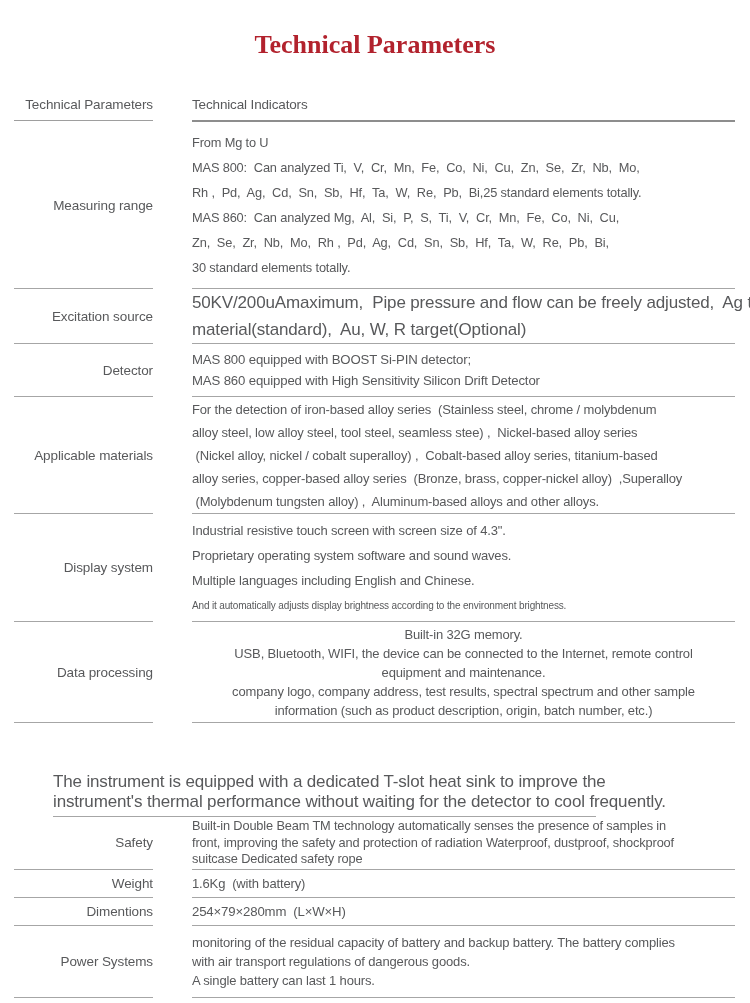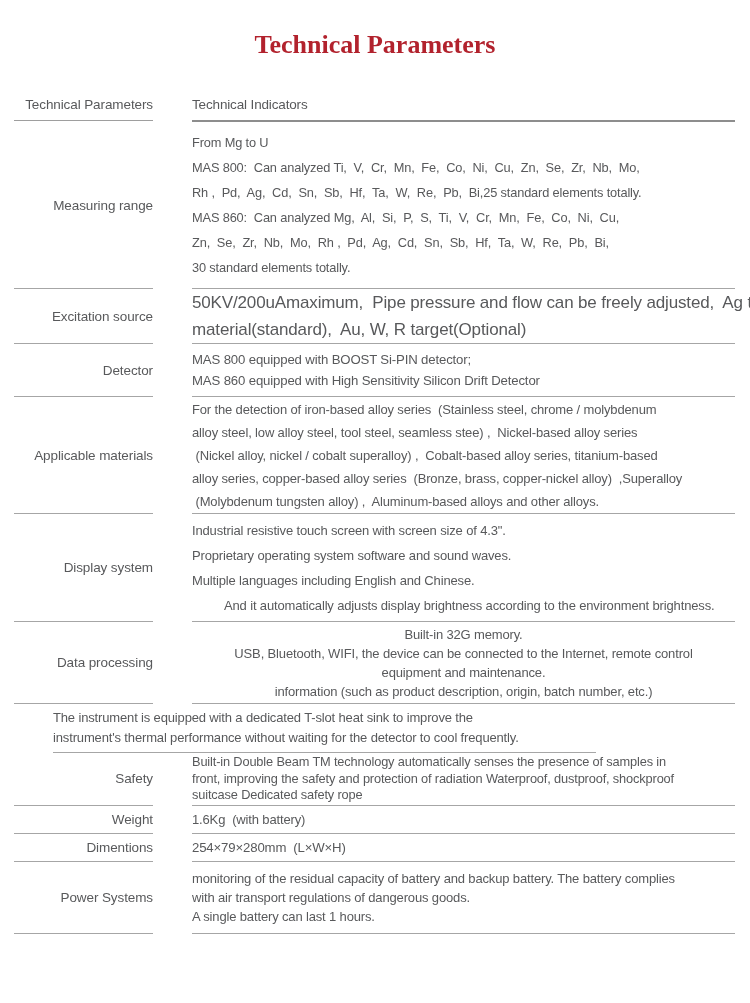--- a/index.html
+++ b/index.html
@@ -33,23 +33,23 @@
     font-size:13.5px;
   }
   .line{white-space:pre;}
 
   
   #spec-rows .trow:nth-child(1)  .cell-value{padding:8px 0;line-height:25px;font-size:12.8px;}
   #spec-rows .trow:nth-child(2)  .cell-value{padding:0;line-height:27px;font-size:17px;}
   #spec-rows .trow:nth-child(3)  .cell-value{padding:5px 0;line-height:21px;font-size:13.2px;}
   #spec-rows .trow:nth-child(4)  .cell-value{padding:1px 0 0;line-height:23px;font-size:13px;}
   #spec-rows .trow:nth-child(5)  .cell-value{padding:4px 0 3px;line-height:25px;font-size:13px;}
-  #spec-rows .trow:nth-child(5)  .line:last-child{font-size:13px;margin-left:32px;}
+  #spec-rows .trow:nth-child(5)  .line:last-child{font-size:10px;}
   #spec-rows .trow:nth-child(6)  .cell-value{padding:3px 0 2px;line-height:19px;font-size:13px;text-align:center;}
-  #spec-rows .trow:nth-child(7)  .cell-value{padding:4px 0;line-height:20px;font-size:13px;}
+  #spec-rows .trow:nth-child(7)  .cell-value{padding:4px 0;line-height:20px;font-size:17px;margin-top:45px;}
   #spec-rows .trow:nth-child(8)  .cell-value{padding:1px 0;line-height:16.5px;font-size:12.8px;}
   #spec-rows .trow:nth-child(9)  .cell-value{padding:4px 0 3px;line-height:20px;font-size:13px;}
   #spec-rows .trow:nth-child(10) .cell-value{padding:4px 0 3px;line-height:20px;font-size:13.2px;}
   #spec-rows .trow:nth-child(11) .cell-value{padding:7px 0;line-height:19px;font-size:13px;}
 </style>
 </head>
 <body>
 
 <h1 class="title">Technical Parameters</h1>
 
@@ -114,20 +114,21 @@
         </div>
   </div>
 
   <div class="trow">
     <div class="cell-label">Data processing</div>
     <div class="gapcol"></div>
     <div class="cell-value">
           <div class="line">Built-in 32G memory.</div>
           <div class="line">USB, Bluetooth, WIFI, the device can be connected to the Internet, remote control</div>
           <div class="line">equipment and maintenance.</div>
+          <div class="line">company logo, company address, test results, spectral spectrum and other sample</div>
           <div class="line">information (such as product description, origin, batch number, etc.)</div>
         </div>
   </div>
 
   <div class="trow">
     <div class="gapcol"></div>
     <div class="cell-value">
           <div class="line">The instrument is equipped with a dedicated T-slot heat sink to improve the</div>
           <div class="line">instrument's thermal performance without waiting for the detector to cool frequently.</div>
         </div>

